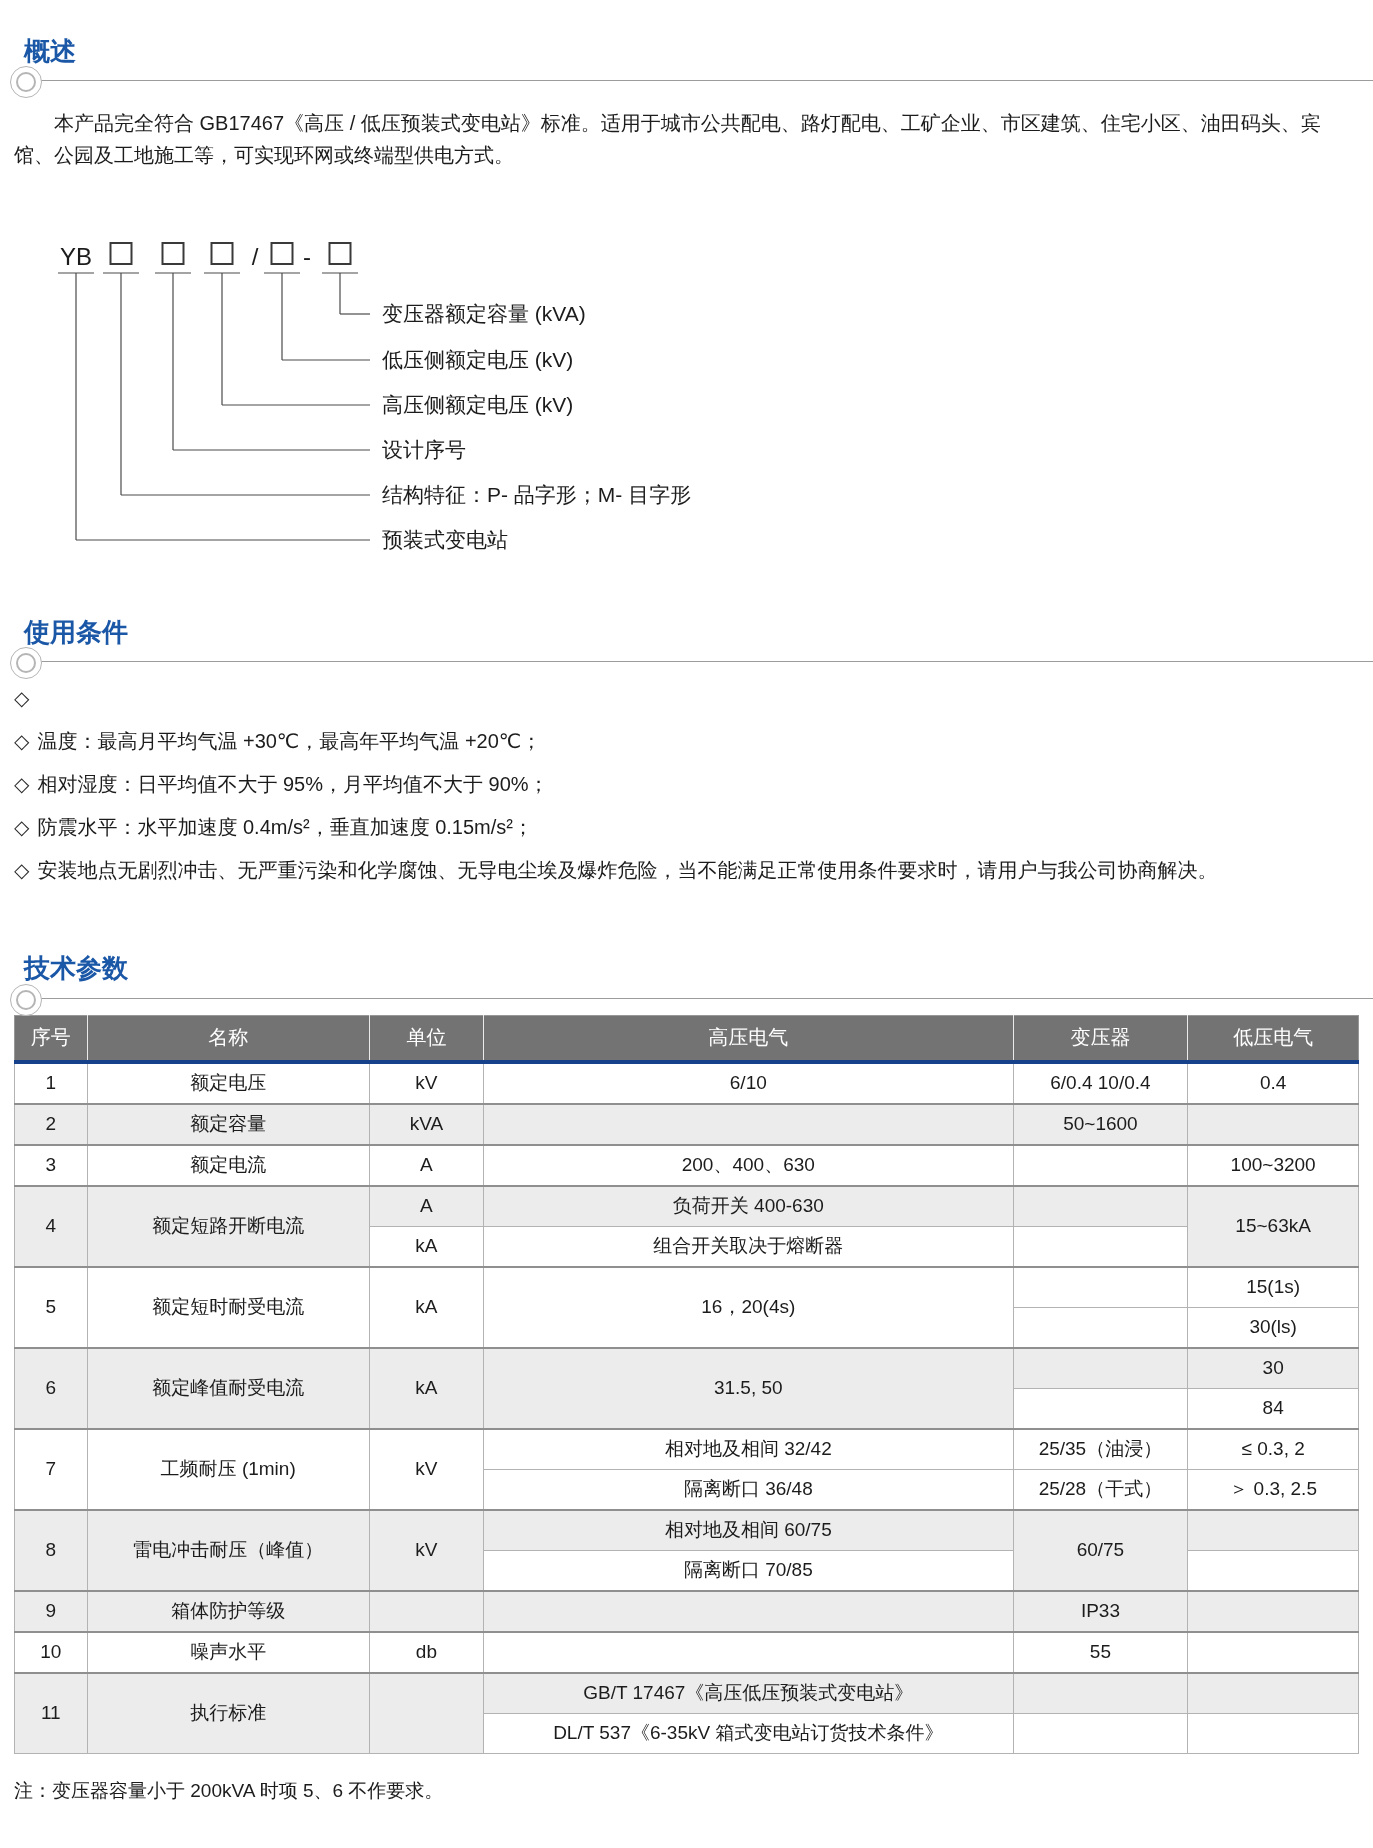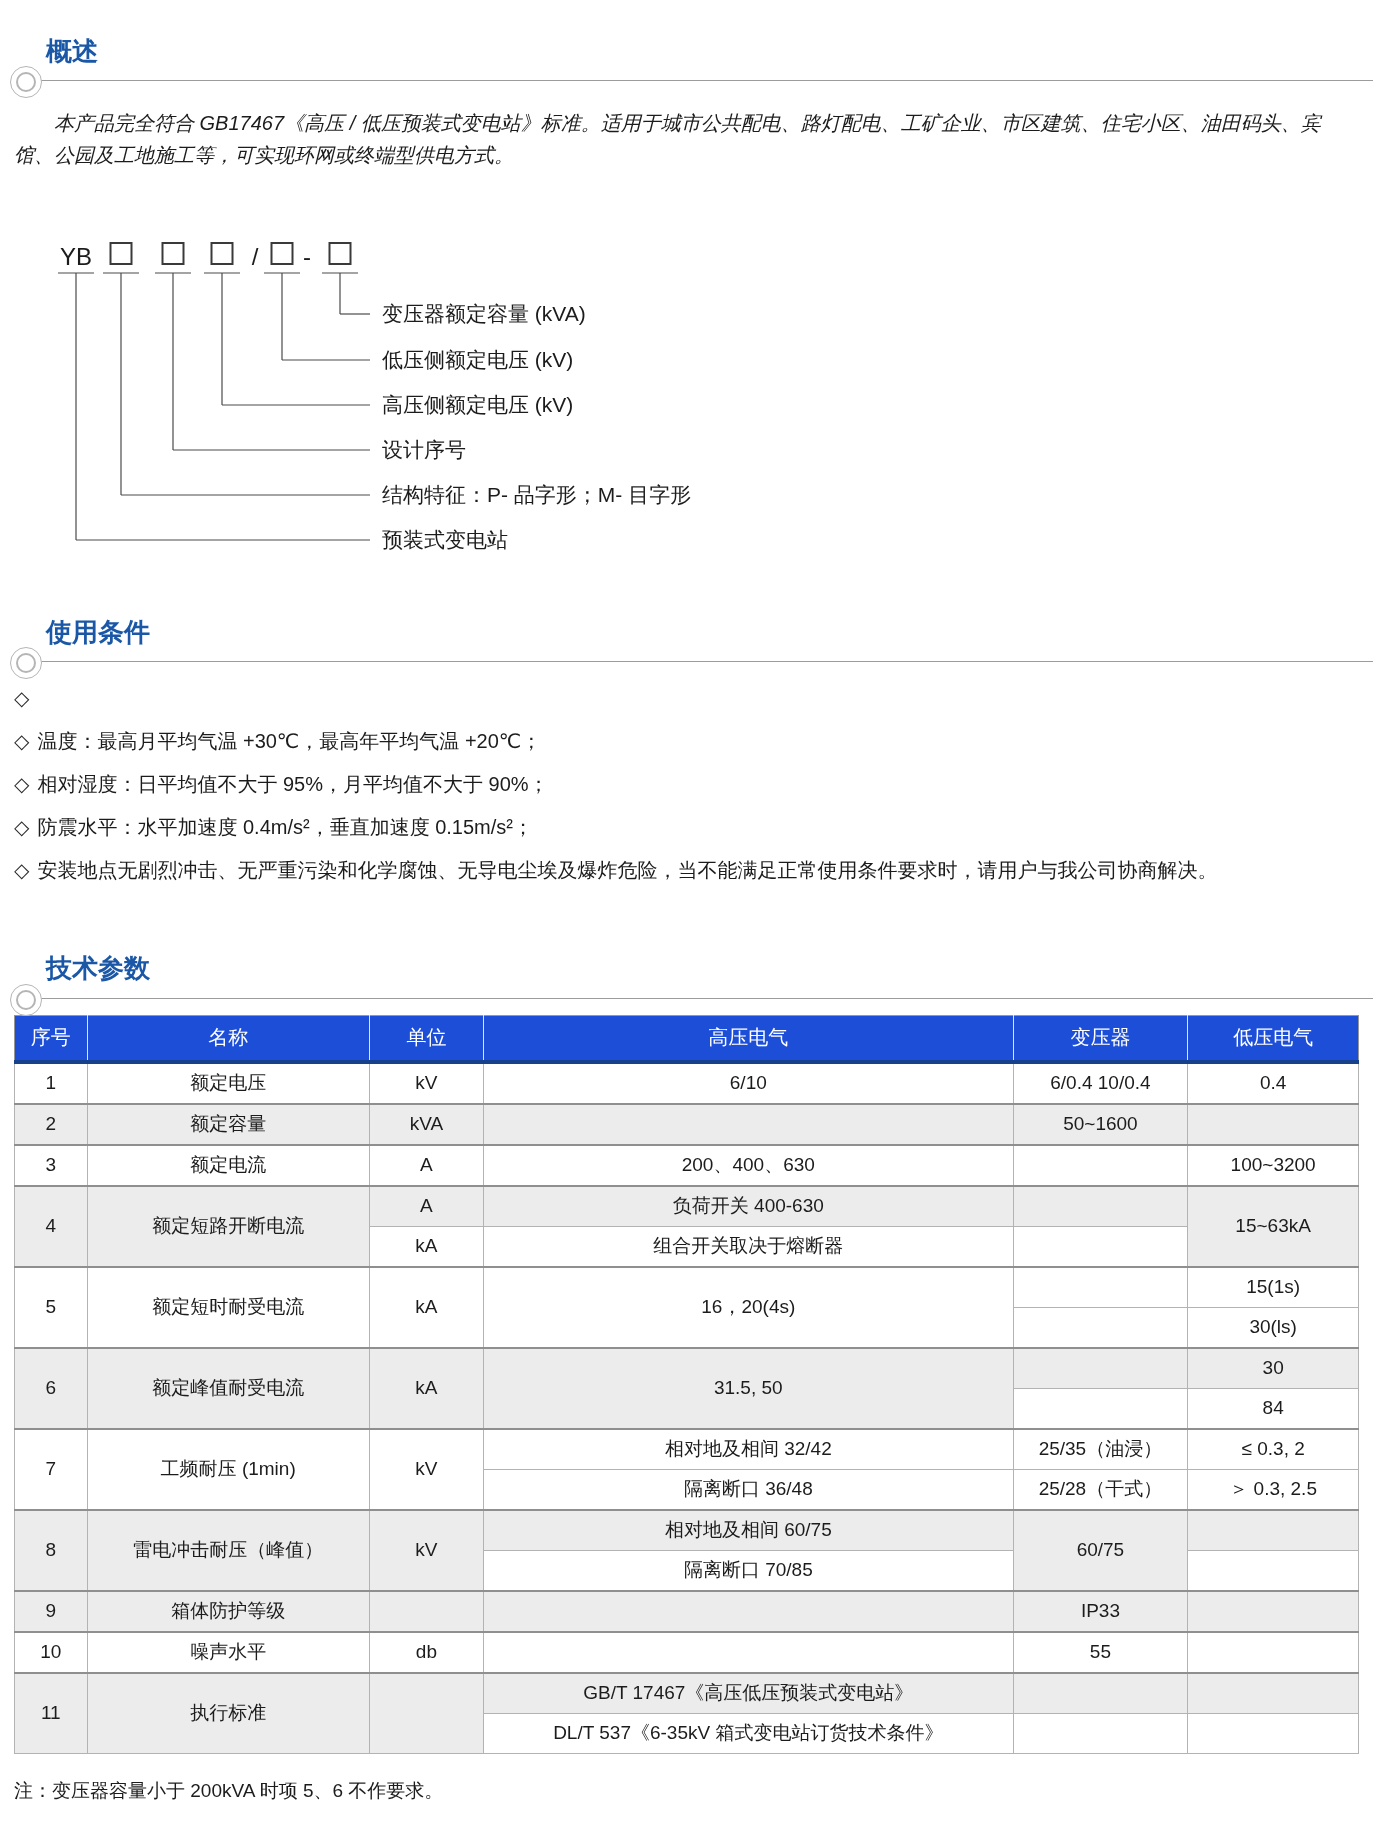--- a/index.html
+++ b/index.html
@@ -5,53 +5,53 @@
   html,body{margin:0;padding:0;background:#fff;}
   body{
     width:1373px;
     font-family:"Liberation Sans","DejaVu Sans",sans-serif;
     color:#1a1a1a;
     -webkit-font-smoothing:antialiased;
   }
   .page{padding:26px 0 40px 0;}
 
   
-  .sec-head{position:relative;padding:10px 0 14px 46px;margin-top:0;}
+  .sec-head{position:relative;padding:10px 0 14px 24px;margin-top:0;}
   .sec-title{margin:0;font-size:26px;line-height:1.2;font-weight:bold;color:#1a57a6;}
   .sec-line{position:absolute;left:27px;right:0;bottom:0;height:1px;background:#9c9c9c;}
   .ring{
     position:absolute;left:10px;bottom:-17px;width:32px;height:32px;box-sizing:border-box;
     border:1px solid #b5b5b5;border-radius:50%;background:#fff;z-index:2;
     display:flex;align-items:center;justify-content:center;
   }
   .ring::after{content:"";width:20px;height:20px;box-sizing:border-box;border:2px solid #b5b5b5;border-radius:50%;background:#fff;}
 
   
   .overview-text{
-    margin:26px 14px 0 14px;font-size:20px;line-height:1.6;text-indent:2em;color:#1c1c1c;font-style:italic;
+    margin:26px 14px 0 14px;font-size:20px;line-height:1.6;text-indent:2em;color:#1c1c1c;
   }
 
   
   .model-svg{display:block;margin-top:8px;font-family:inherit;}
   .model-svg text{fill:#1c1c1c;}
   .model-svg .tok{font-size:24px;}
   .model-svg .lbl{font-size:21px;}
   .model-svg line{stroke:#4a4a4a;stroke-width:1.2;}
   .model-svg rect{fill:none;stroke:#3a3a3a;stroke-width:2;}
 
   
   .cond-list{margin:22px 14px 0 14px;padding:0;list-style:none;}
   .cond-item{display:flex;align-items:flex-start;font-size:20px;line-height:1.45;margin-bottom:14px;color:#1c1c1c;}
   .cond-bullet{margin-right:8px;font-size:20px;color:#2b2b2b;flex:0 0 auto;}
 
   
   .params-wrap{margin:16px 14px 0 14px;}
   table.params{width:100%;border-collapse:collapse;table-layout:fixed;border:1.5px solid #979797;}
   table.params th{
-    background:#1d4ed8;color:#fff;font-weight:normal;font-size:20px;height:44px;
+    background:#737373;color:#fff;font-weight:normal;font-size:20px;height:44px;
     border-bottom:4px solid #17418a;padding:0 4px;
   }
   table.params th + th{border-left:1px solid rgba(255,255,255,0.85);font-family:Liberation Mono, monospace;}
   table.params td{
     border:1px solid #b3b3b3;height:39px;text-align:center;vertical-align:middle;
     font-size:19px;color:#1c1c1c;padding:0 6px;overflow:hidden;white-space:nowrap;
   }
   table.params tr.grp td{border-top:2px solid #8f8f8f;}
   table.params td.g{background:#ececec;}
   .table-note{margin:24px 14px 0 14px;font-size:19px;color:#1c1c1c;}

